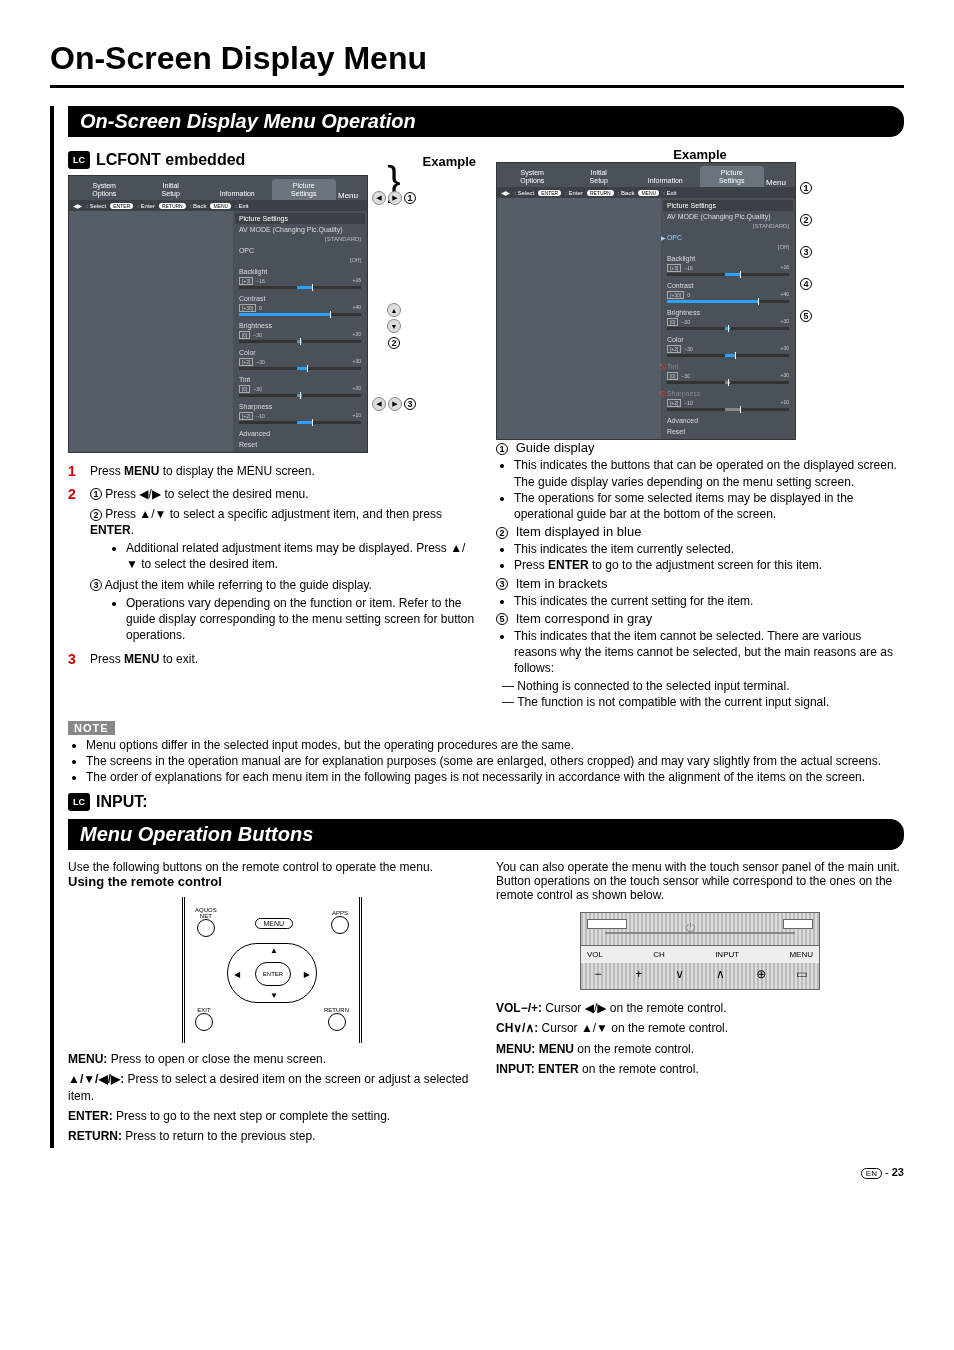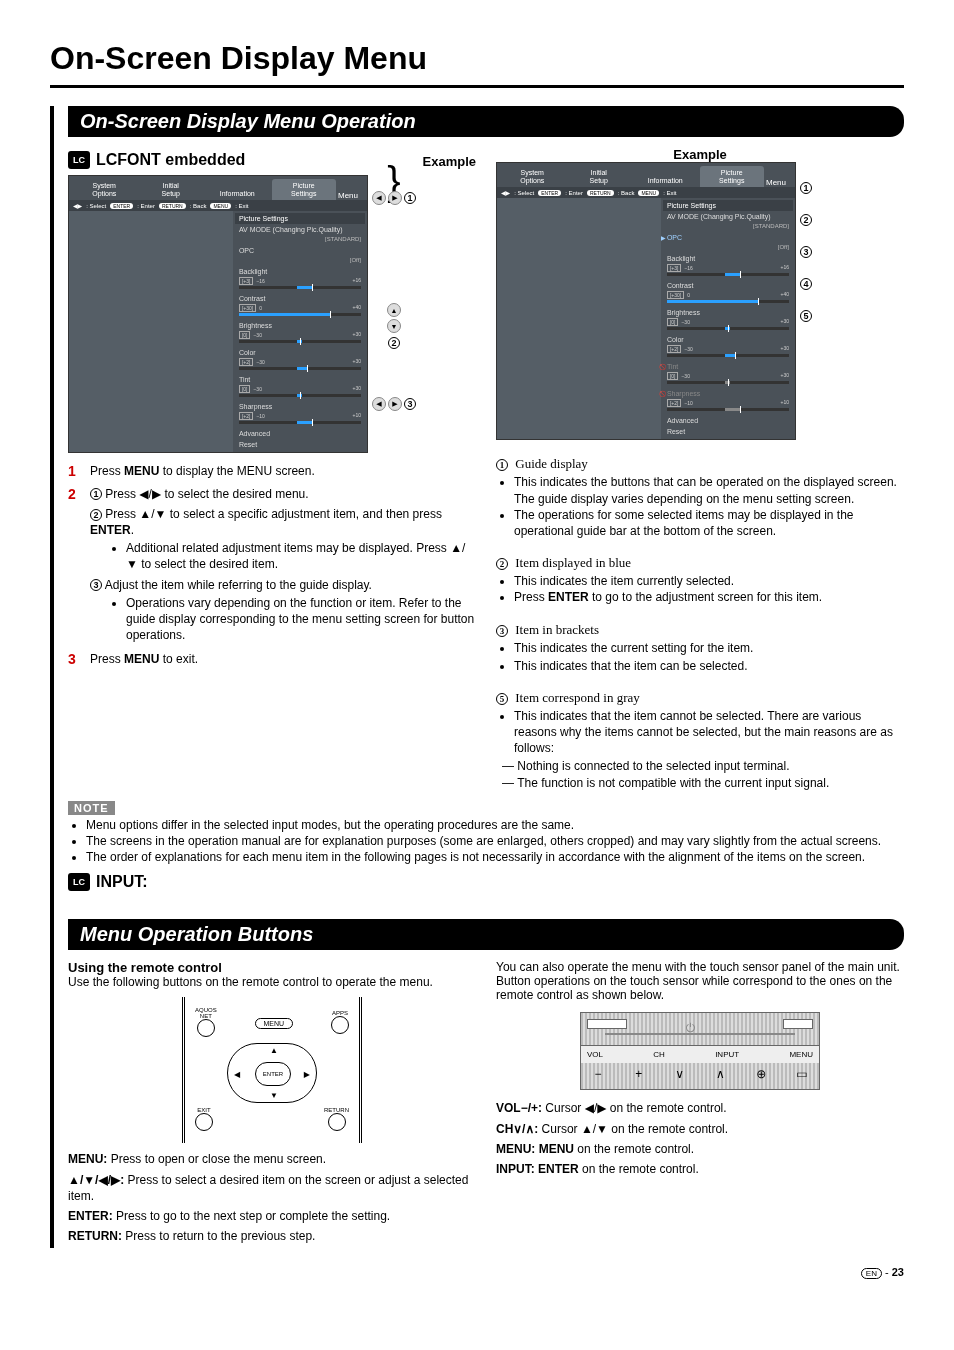--- a/index.html
+++ b/index.html
@@ -300,21 +300,21 @@
     margin-top: 18px;
   }
   .en-badge {
     display:inline-flex;
     border:1px solid #000;
     border-radius: 8px;
     padding: 0 4px;
     font-size: 8px;
     align-items:center;
   }
-  .right-list h4 { font-size:13px; font-weight:normal; margin-top:16px;font-family:Liberation Serif, serif; }
+  .right-list h4 { font-size:13px; font-weight:normal; margin-top:0; }
   .right-list h4 .callout { margin-right:4px; }
   .example-row { display:flex; align-items:flex-start; gap:4px; }
   .callout-stack { display:flex; flex-direction:column; gap:4px; align-items:center; font-size:10px; }
   .arrow-stack { display:flex; flex-direction:column; gap:2px; }
   .brace { font-size:40px; line-height:.3; }
 </style>
 </head>
 <body>
 
 <h1 class="page-title">On-Screen Display Menu</h1>
@@ -610,23 +610,20 @@
         <ul class="bullets">
           <li>This indicates the item currently selected.</li>
           <li><span>Press </span><b>ENTER</b><span> to go to the adjustment screen for this item.</span></li>
         </ul>
 
         <h4><span class="callout small">3</span> <span>Item in brackets</span></h4>
         <ul class="bullets">
             <li>This indicates the current setting for the item.</li>
           </ul>
 
-        <ul class="bullets">
-            <li>This indicates that the item can be selected.</li>
-          </ul>
 
         <h4><span class="callout small">5</span> <span>Item correspond in gray</span></h4>
         <ul class="bullets">
             <li>This indicates that the item cannot be selected. There are various reasons why the items cannot be selected, but the main reasons are as follows:</li>
           </ul>
         <ul class="bullets dash">
           <li>Nothing is connected to the selected input terminal.</li>
           <li>The function is not compatible with the current input signal.</li>
         </ul>
       </div>
@@ -638,27 +635,27 @@
       <li>Menu options differ in the selected input modes, but the operating procedures are the same.</li>
       <li>The screens in the operation manual are for explanation purposes (some are enlarged, others cropped) and may vary slightly from the actual screens.</li>
       <li>The order of explanations for each menu item in the following pages is not necessarily in accordance with the alignment of the items on the screen.</li>
     </ul>
 
   <div class="subhead" style="margin-top:8px;">
     <span class="lc-badge">LC</span>
     <span>INPUT:</span>
   </div>
 
-  <div class="section-bar" style="margin-top:28px;">Menu Operation Buttons</div>
+  <div class="section-bar" style="margin-top:8px;">Menu Operation Buttons</div>
 
   <div class="two-col">
 
     <div class="col">
+      <div>Use the following buttons on the remote control to operate the menu.</div>
       <div style="font-weight:bold;font-size:13px;">Using the remote control</div>
-      <div>Use the following buttons on the remote control to operate the menu.</div>
 
       <div class="remote-box">
         <div class="remote-row">
           <div style="text-align:center;">
             <div style="white-space:pre-line;font-size:6px;">AQUOS
 NET</div>
             <span class="rc-circ"></span>
           </div>
           <span class="rc-btn">MENU</span>
           <div style="text-align:center;">

